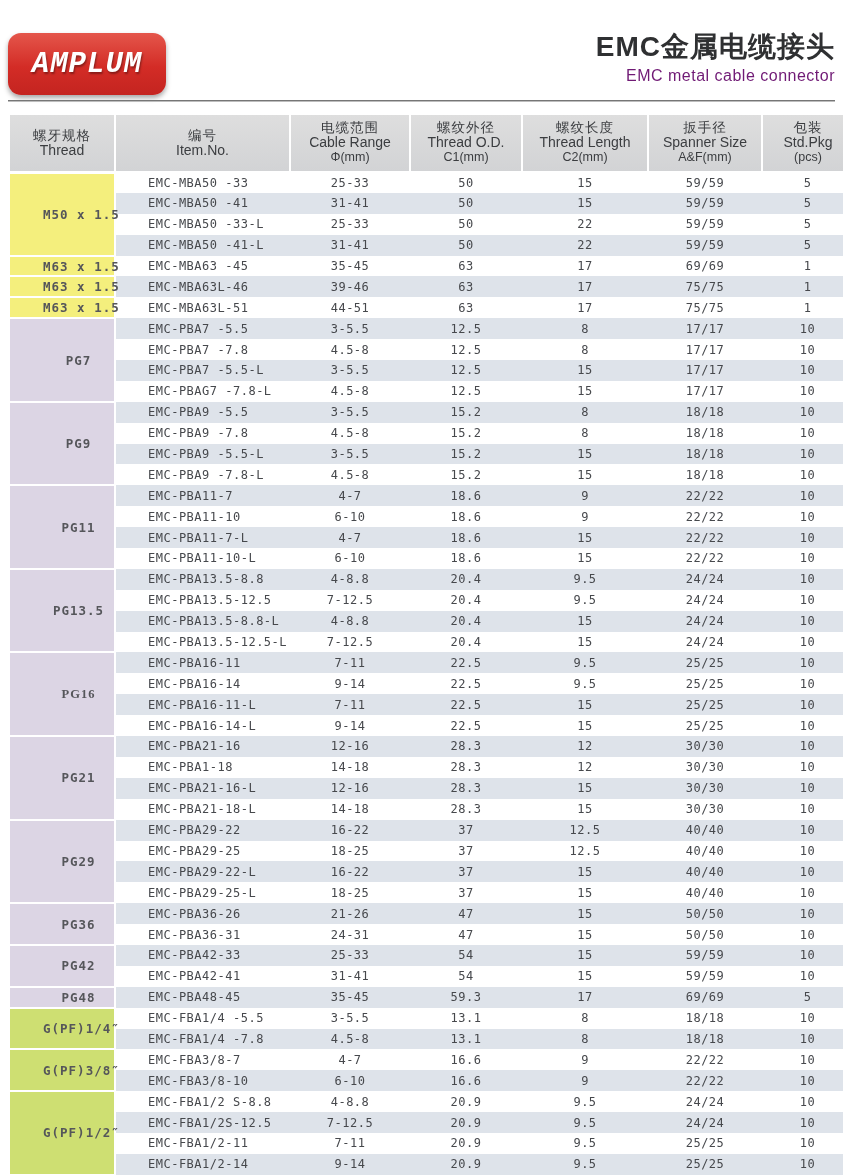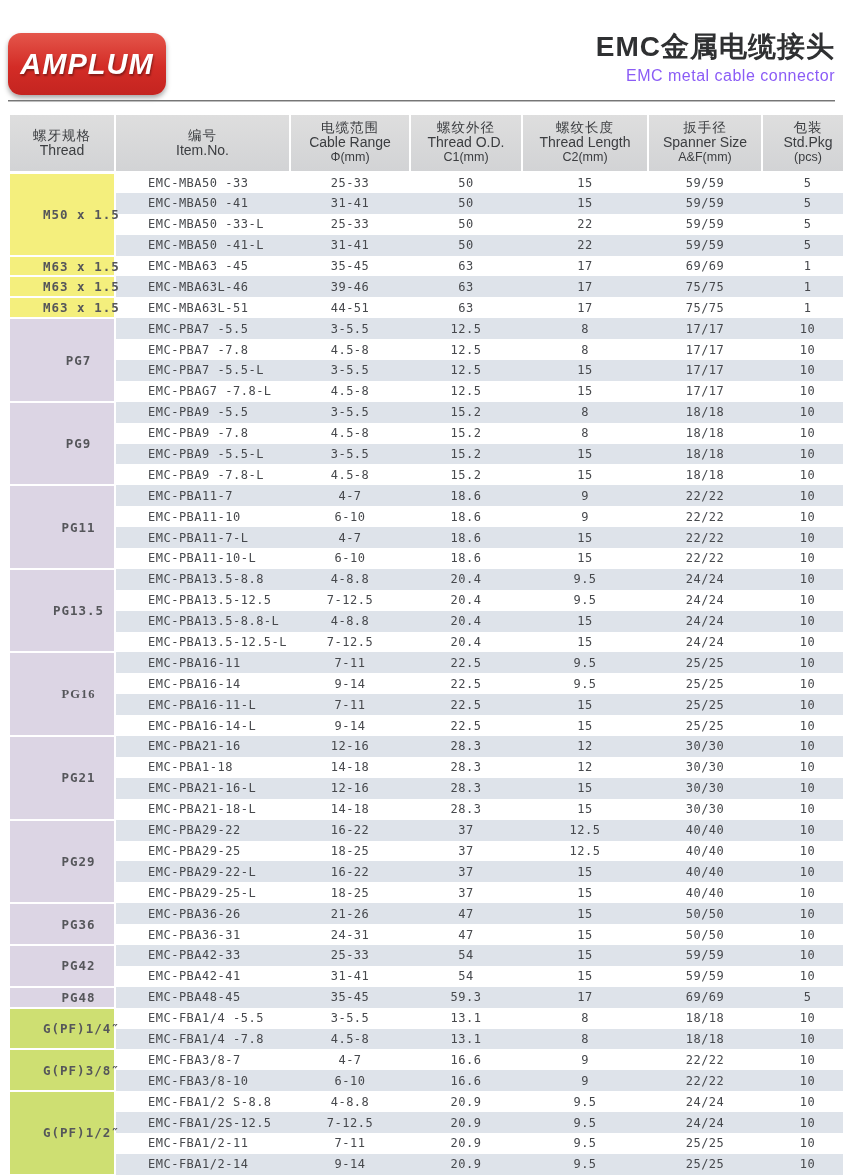--- a/index.html
+++ b/index.html
@@ -32,40 +32,40 @@
     align-items: center;
     justify-content: center;
   }
   .logo span {
     color: #ffffff;
     font-style: italic;
     font-weight: bold;
     font-size: 29px;
     letter-spacing: 1px;
     text-shadow: 1px 2px 2px rgba(0,0,0,0.35);
-    font-family: Liberation Sans, sans-serif;
+    font-family: Liberation Mono, monospace;
   }
   .titles {
     position: absolute;
     right: 8px;
     top: 30px;
     text-align: right;
     color: #2f3032;
   }
   .title-cn {
     font-size: 28px;
     font-weight: 600;
     letter-spacing: 1px;
     line-height: 34px;
   }
   .title-en {
     font-size: 16px;
     letter-spacing: 0.5px;
     line-height: 24px;
-    color: #8b5cf6;
+    color: #701a75;
   }
   .divider {
     position: absolute;
     left: 8px;
     right: 8px;
     top: 100px;
     height: 2px;
     background: #767676;
     border-bottom: 1px solid #bdbdbd;
   }

